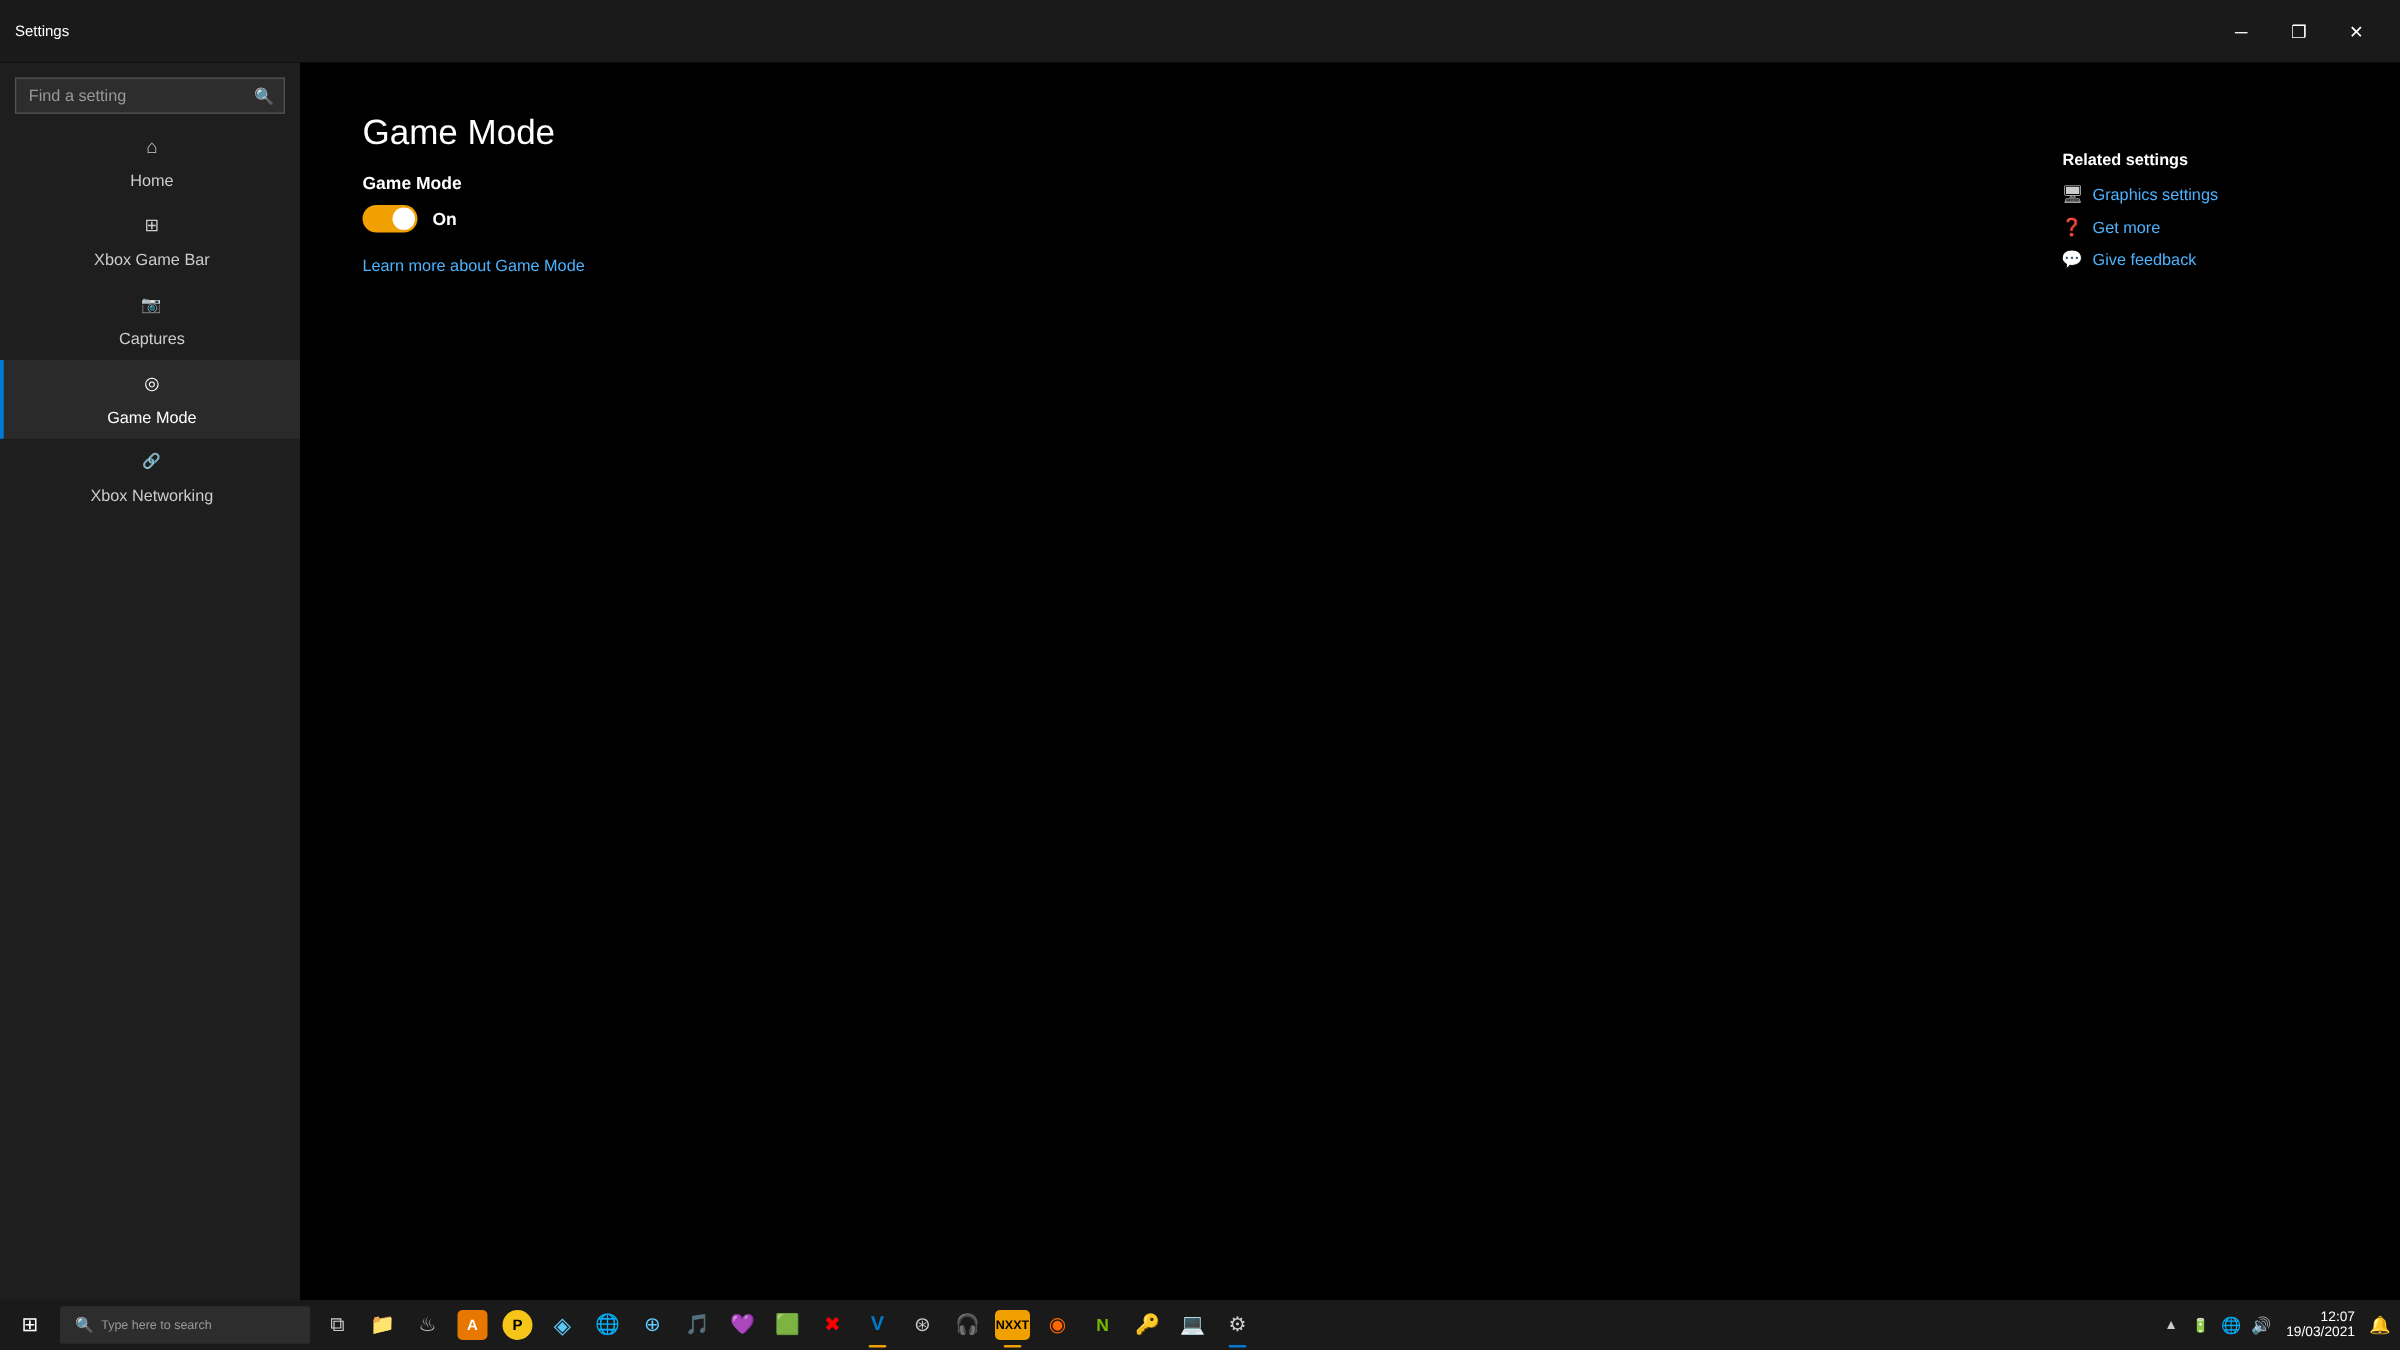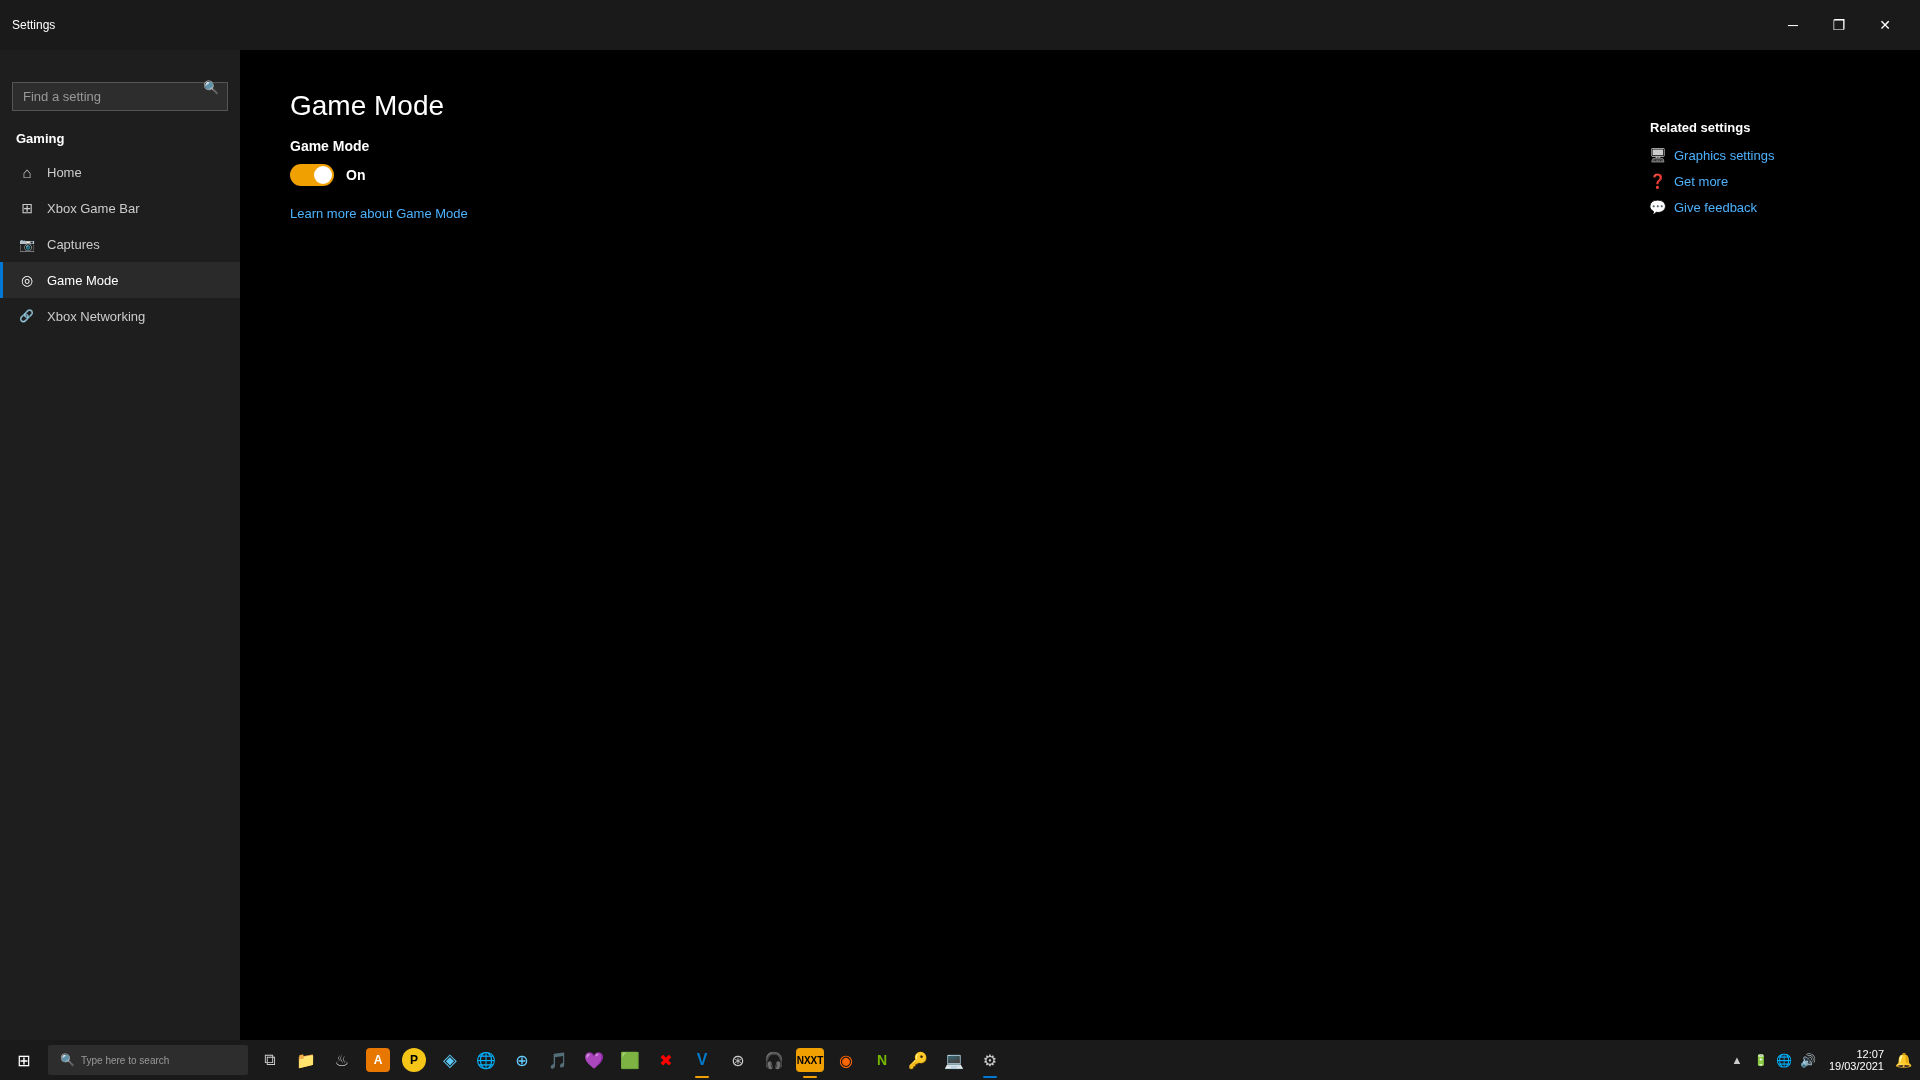--- a/index.html
+++ b/index.html
@@ -74,41 +74,41 @@
     }
     .search-box {
       width: 100%;
       background: #2d2d2d;
       border: 1px solid #555;
       color: #fff;
       font-size: 13px;
       padding: 6px 30px 6px 10px;
       outline: none;
       border-radius: 0;
-      margin-top: 20px;
     }
     .search-box::placeholder { color: #999; }
     .search-icon-inside {
       position: absolute;
       right: 8px;
       top: 50%;
       transform: translateY(-50%);
       color: #999;
       font-size: 13px;
       pointer-events: none;
     }
     .sidebar-item {
       display: flex;
       align-items: center;
       gap: 12px;
       padding: 10px 16px;
       color: #ccc;
       font-size: 13px;
       cursor: pointer;
       border-left: 3px solid transparent;
+      flex-direction: column;
     }
     .sidebar-item.active {
       background: #2a2a2a;
       color: #fff;
       border-left: 3px solid #0078d4;
     }
     .sidebar-item-icon {
       width: 16px;
       height: 16px;
       display: flex;
@@ -362,21 +362,20 @@
   </div>
 </div>
 
 <div class="app-container">
 
   <div class="sidebar">
     <div class="search-box-container">
       <input class="search-box" type="text" placeholder="Find a setting" style="">
       <span class="search-icon-inside">🔍</span>
     </div>
-    <div class="sidebar-section-label">Gaming</div>
 
     <div class="sidebar-item">
       <span class="sidebar-item-icon home-icon"></span>
       <span>Home</span>
     </div>
     <div class="sidebar-item">
       <span class="sidebar-item-icon" style="font-size:14px;">⊞</span>
       <span>Xbox Game Bar</span>
     </div>
     <div class="sidebar-item">

